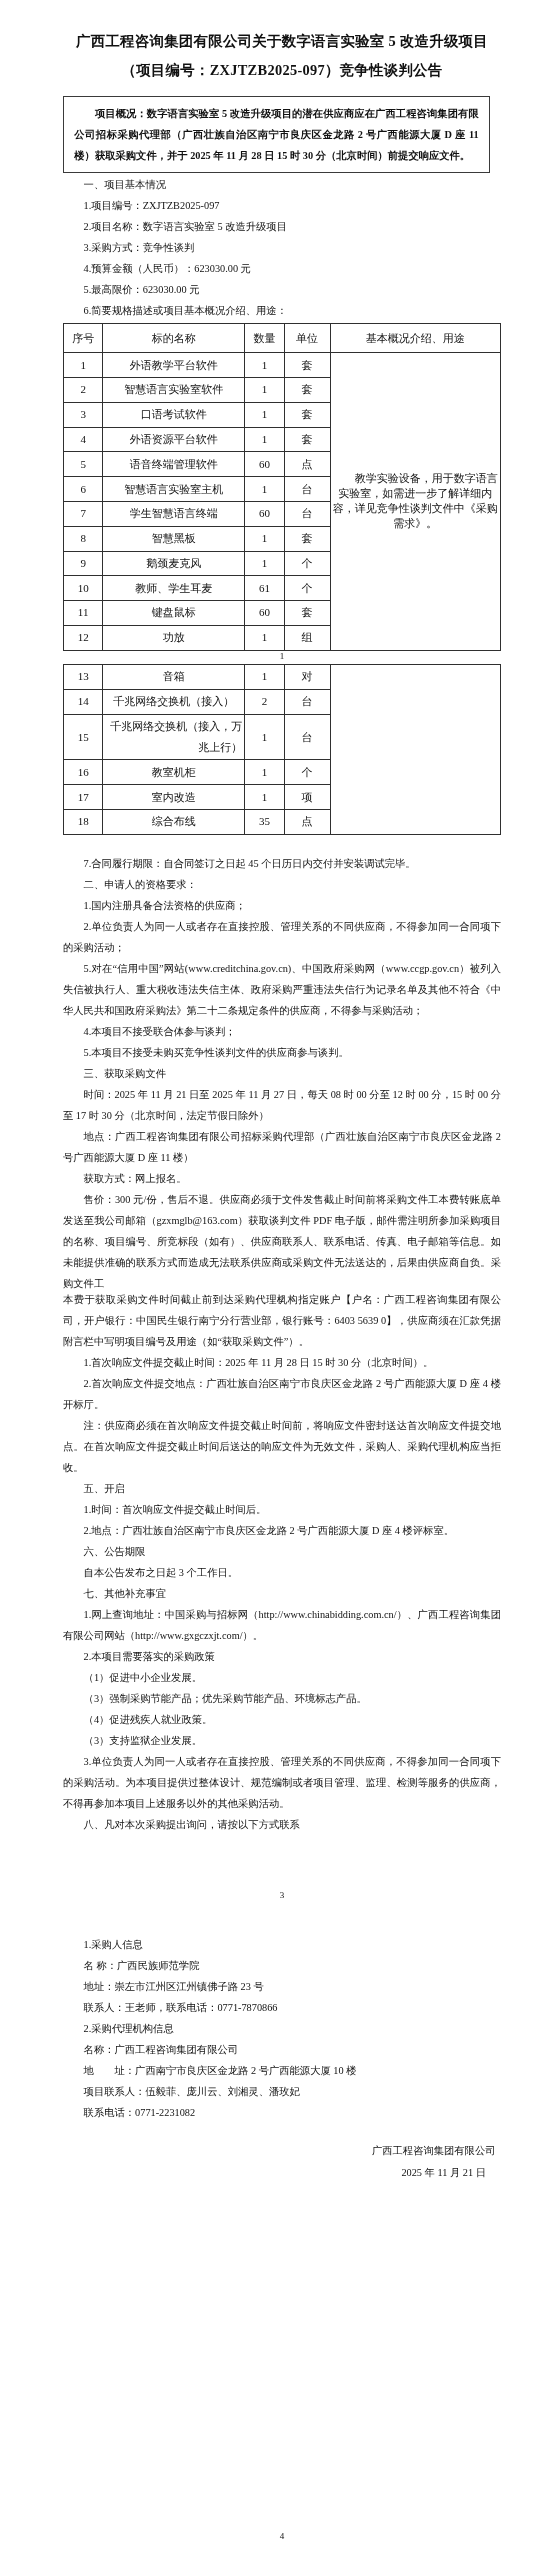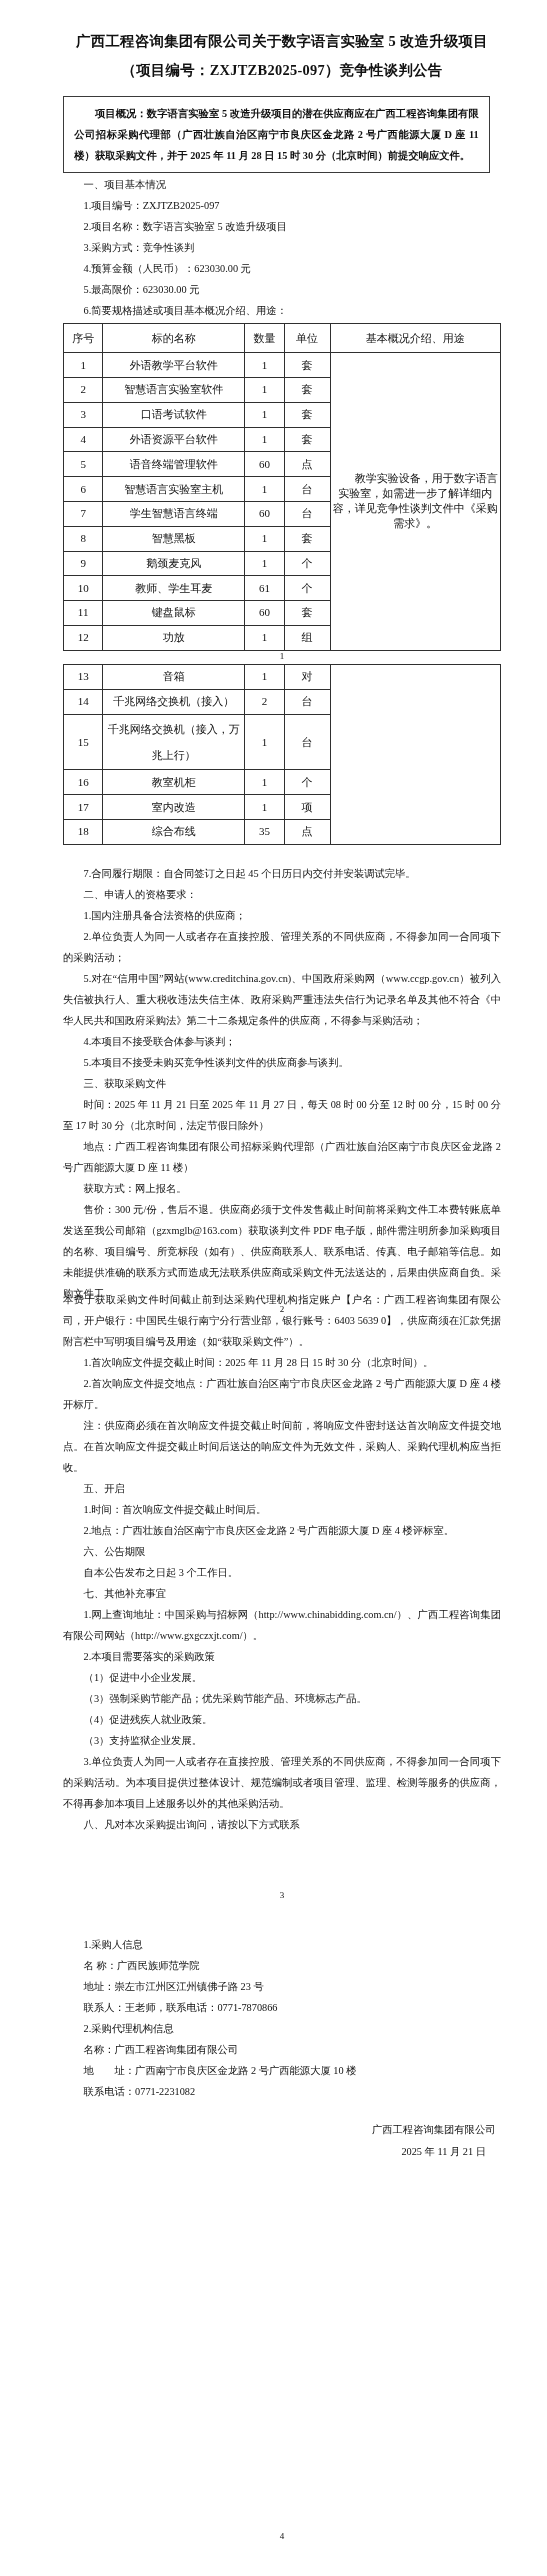--- a/index.html
+++ b/index.html
@@ -202,21 +202,21 @@
       <td rowspan="6"></td>
     </tr>
     <tr>
       <td>14</td>
       <td>千兆网络交换机（接入）</td>
       <td>2</td>
       <td>台</td>
     </tr>
     <tr style="height:42px;">
       <td>15</td>
-      <td style="line-height:26px;">千兆网络交换机（接入，万兆上行）</td>
+      <td style="line-height:21px;text-align:right;">千兆网络交换机（接入，万兆上行）</td>
       <td>1</td>
       <td>台</td>
     </tr>
     <tr>
       <td>16</td>
       <td>教室机柜</td>
       <td>1</td>
       <td>个</td>
     </tr>
     <tr>
@@ -319,20 +319,21 @@
       <p class="para">地址：崇左市江州区江州镇佛子路 23 号</p>
 
       <p class="para">联系人：王老师，联系电话：0771-7870866</p>
 
       <p class="para">2.采购代理机构信息</p>
 
       <p class="para">名称：广西工程咨询集团有限公司</p>
 
       <p class="para">地　　址：广西南宁市良庆区金龙路 2 号广西能源大厦 10 楼</p>
 
+      <p class="para">项目联系人：伍毅菲、庞川云、刘湘灵、潘玫妃</p>
 
       <p class="para">联系电话：0771-2231082</p>
 
       <p class="para sig sp">广西工程咨询集团有限公司</p>
 
       <p class="para sig sig-date">2025 年 11 月 21 日</p>
     </div>
 
   <div class="pagenum">4</div>
 </div>

